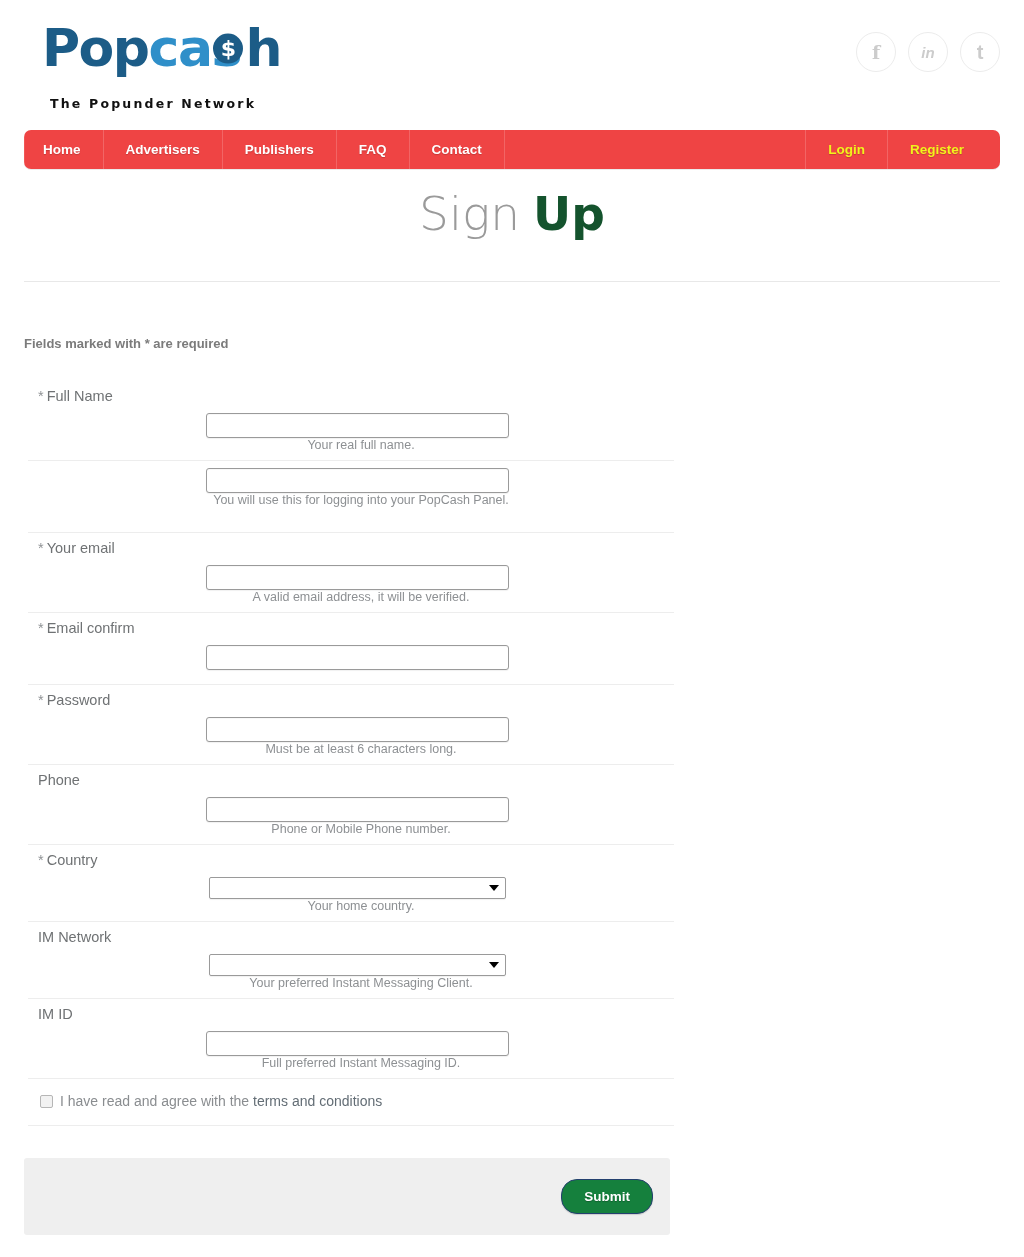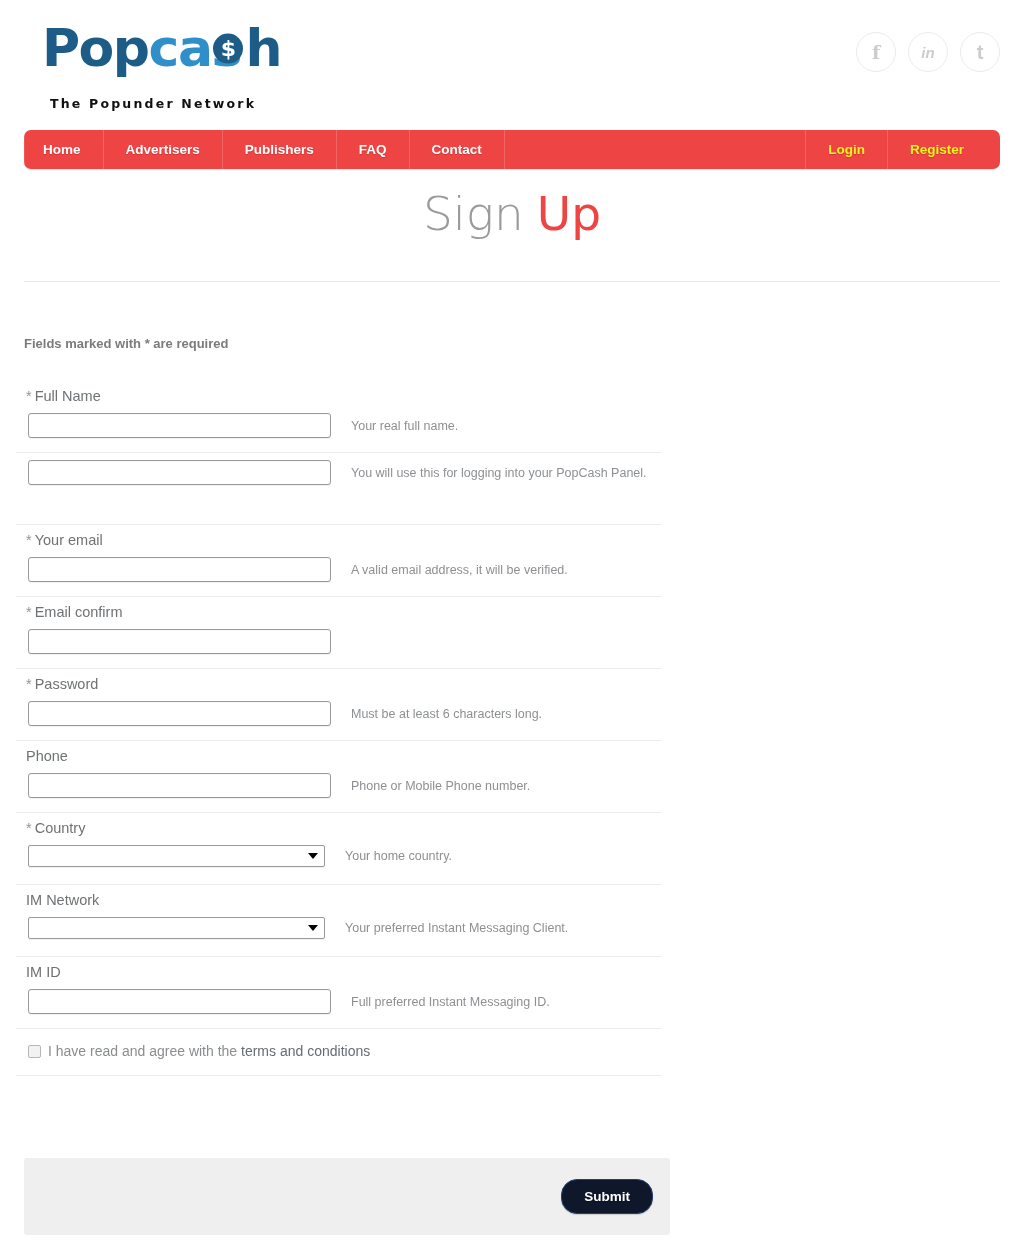--- a/index.html
+++ b/index.html
@@ -126,60 +126,61 @@
   .title {
     position: absolute;
     left: 0; top: 190px;
     width: 1024px;
     text-align: center;
     font-size: 47px;
     line-height: 1;
     white-space: nowrap;
   }
   .title-light { color: #9a9a9a; font-weight: 300; font-family: "DejaVu Sans", sans-serif; }
-  .title-accent { color: #ef4444; font-weight: normal; font-family: "DejaVu Sans", sans-serif; }
+  .title-accent { color: #14532d; font-weight: bold; font-family: "DejaVu Sans", sans-serif; }
 
   .title-rule {
     position: absolute;
     left: 24px; top: 281px;
     width: 976px; height: 1px;
     background: #e8e8e8;
   }
 
   
   .required-note {
     position: absolute;
     left: 24px; top: 336px;
     font-size: 13px;
     font-weight: bold;
     color: #7b7b7b;
   }
 
   .form {
     position: absolute;
-    left: 16px; top: 381px;
+    left: 28px; top: 381px;
     width: 646px;
   }
   .field-row {
     position: relative;
     padding: 7px 0 8px 0;
     border-bottom: 1px solid #ededed;
     min-height: 72px;
   }
   .field-label {
     display: block;
     font-size: 14.5px;
     color: #6f7274;
     padding-left: 10px;
     margin-bottom: 9px;
   }
   .req-star { color: #8f9295; margin-right: 3px; }
   .field-line {
     display: flex;
     align-items: center;
+    flex-direction: column;
   }
   .text-input {
     width: 303px;
     height: 25px;
     margin-left: 12px;
     border: 1px solid #9a9a9a;
     border-radius: 3px;
     background: #ffffff;
     box-shadow: inset 0 1px 1px rgba(0,0,0,0.03), 0 1px 1px rgba(0,0,0,0.06);
     font-family: "Liberation Sans", sans-serif;
@@ -254,21 +255,21 @@
     left: 24px; top: 1158px;
     width: 646px; height: 77px;
     background: #efefef;
     border-radius: 3px;
     display: flex;
     align-items: center;
     justify-content: flex-end;
     padding-right: 17px;
   }
   .submit-button {
-    background: #0f172a;
+    background: #15803d;
     color: #ffffff;
     font-size: 13.5px;
     font-weight: bold;
     border: 1px solid #24406f;
     border-radius: 16px;
     padding: 9px 22px;
     cursor: pointer;
     font-family: "Liberation Sans", sans-serif;
     text-shadow: 0 1px 1px rgba(0,0,0,0.25);
     box-shadow: 0 1px 1px rgba(0,0,0,0.15);

